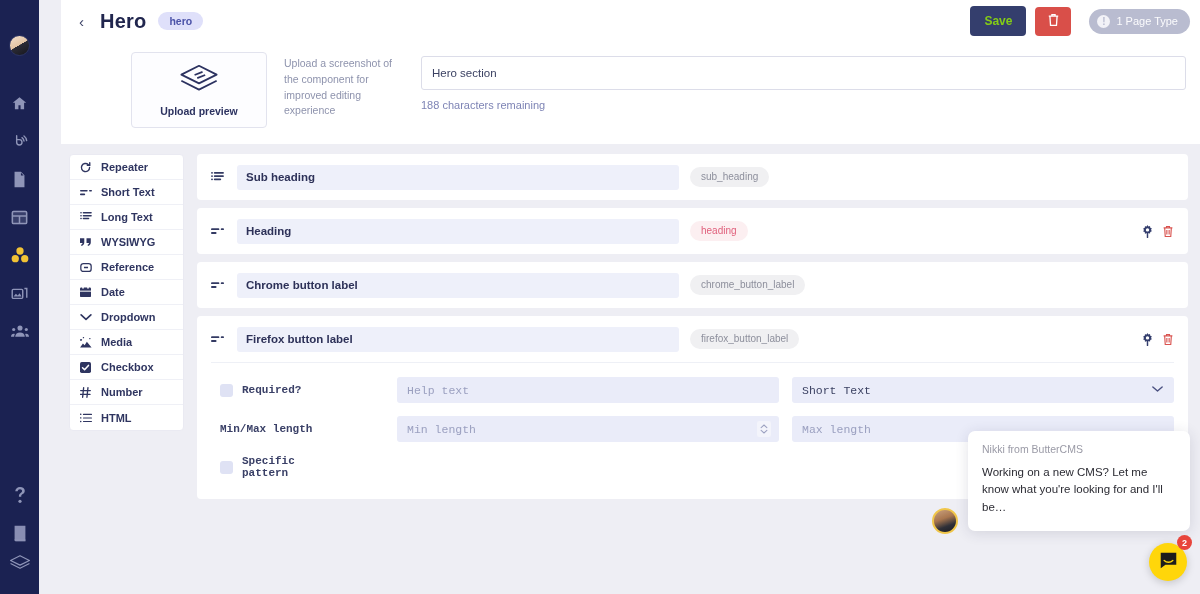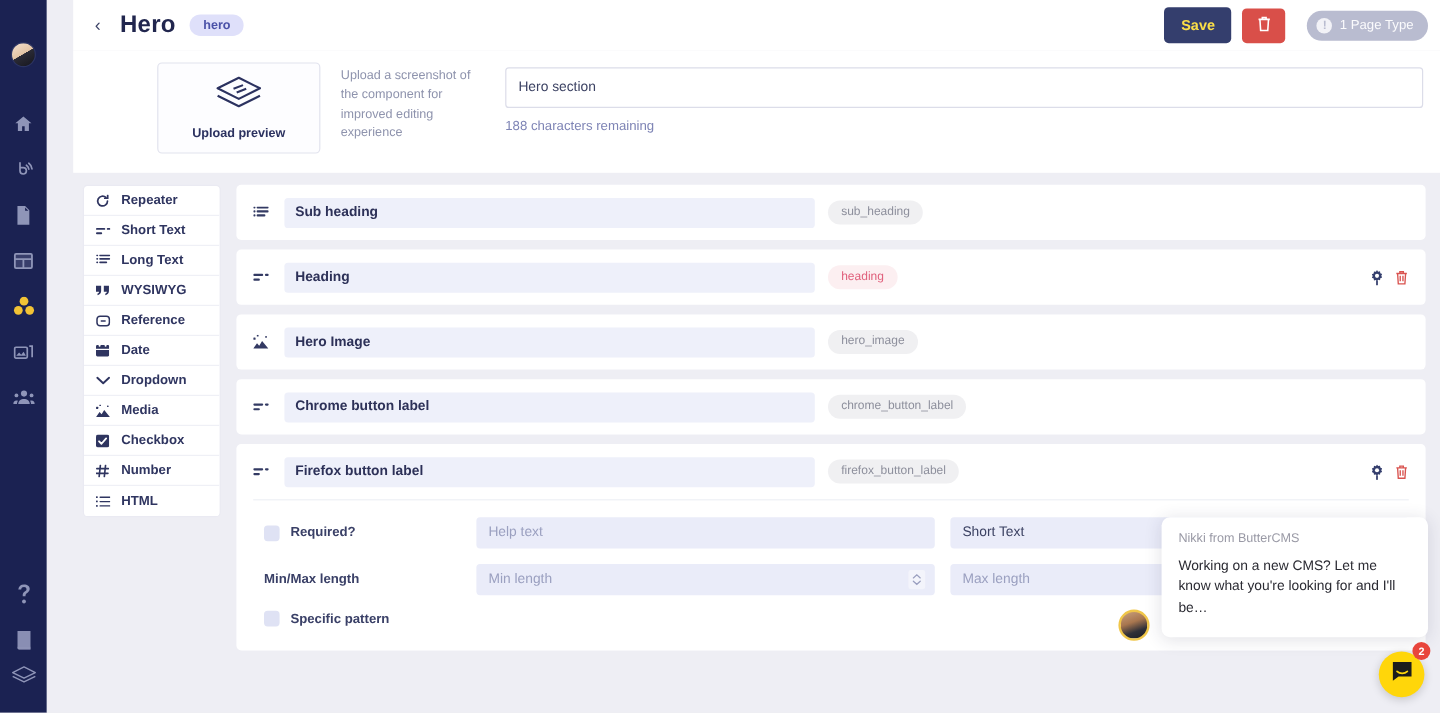--- a/index.html
+++ b/index.html
@@ -49,21 +49,21 @@
   .page-title {
     font-size: 20px; font-weight: bold; color: #21264e; letter-spacing: .2px;
   }
   .slug-badge {
     margin-left: 12px; background: #dfe0fa; color: #4b52a8;
     font-size: 10.5px; font-weight: bold; border-radius: 10px;
     padding: 4px 11px; line-height: 1;
   }
   .topbar-right { margin-left: auto; display: flex; align-items: center; gap: 9px; }
   .btn-save {
-    background: #343e6d; color: #fde047; border: none; border-radius: 4px;
+    background: #343e6d; color: #84cc16; border: none; border-radius: 4px;
     font-size: 12px; font-weight: bold; padding: 8px 14px; cursor: pointer;
     font-family: inherit;
   }
   .btn-delete {
     background: #d94f49; border: none; border-radius: 4px;
     width: 36px; height: 29px; display: flex; align-items: center;
     justify-content: center; cursor: pointer; color: #fff;
   }
   .pagetype-badge {
     display: flex; align-items: center; gap: 6px;
@@ -135,21 +135,21 @@
     font-size: 10px; line-height: 1; background: #f0f0f2; color: #8d8f9c;
     white-space: nowrap;
   }
   .key-badge.alert { background: #fceff1; color: #e0607c; }
   .row-actions { margin-left: auto; display: flex; align-items: center; gap: 8px; }
   .gear-btn { color: #343e6d; cursor: pointer; display: flex; }
   .trash-btn { color: #d9534f; cursor: pointer; display: flex; }
 
   
   .settings {
-    border-top: 1px solid #eef0f6; padding: 14px 0 20px 0;
+    border-top: 1px solid #eef0f6; padding: 14px 0 20px 0; font-family: Liberation Mono, monospace;
   }
   .srow { display: flex; align-items: center; margin-bottom: 13px; }
   .srow:last-child { margin-bottom: 0; }
   .scheck {
     width: 13px; height: 13px; border-radius: 3px; background: #dfe2f4;
     flex: 0 0 13px; margin-left: 9px; cursor: pointer;
   }
   .slabel { font-size: 11px; font-weight: bold; color: #3a4067; margin-left: 9px; }
   .slabel.nopad { margin-left: 9px; }
   .sfield-wrap { position: relative; width: 382px; flex: 0 0 382px; margin-left: auto; }
@@ -490,34 +490,20 @@
               </span>
               <span class="trash-btn">
                 <svg width="12" height="13" viewBox="0 0 14 16" fill="none" stroke="currentColor" stroke-width="1.4">
                     <path d="M1.6 3.6h10.8M5.2 3.6V1.8h3.6v1.8M2.9 3.6l.7 10.6h6.8l.7-10.6M5.6 6v5.6M8.4 6v5.6"></path>
                   </svg>
               </span>
             </div>
           </div>
         </div>
 
-        <div class="field-card">
-          <div class="field-row">
-            <span class="drag-icon">
-              <svg width="13" height="12" viewBox="0 0 14 13" fill="currentColor">
-                  <rect x="0" y="2.4" width="2.1" height="2.1" rx=".5"></rect>
-                  <rect x="3.2" y="0" width="1.6" height="1.6" rx=".5"></rect>
-                  <path d="M0 12.4 3.4 7.6l2 2.2L8 5.6l5.6 6.8H0z"></path>
-                  <rect x="10.8" y="1.1" width="1.5" height="1.5" rx=".5"></rect>
-                </svg>
-            </span>
-            <input class="field-name-input" value="Hero Image" style="">
-            <span class="key-badge">hero_image</span>
-          </div>
-        </div>
 
         <div class="field-card">
           <div class="field-row">
             <span class="drag-icon">
               <svg width="13" height="10" viewBox="0 0 14 10" fill="currentColor">
                   <rect x="0" y="2" width="9" height="2" rx="1"></rect>
                   <rect x="10.5" y="2" width="3.5" height="2" rx="1"></rect>
                   <rect x="0" y="6.2" width="6" height="2" rx="1"></rect>
                 </svg>
             </span>

